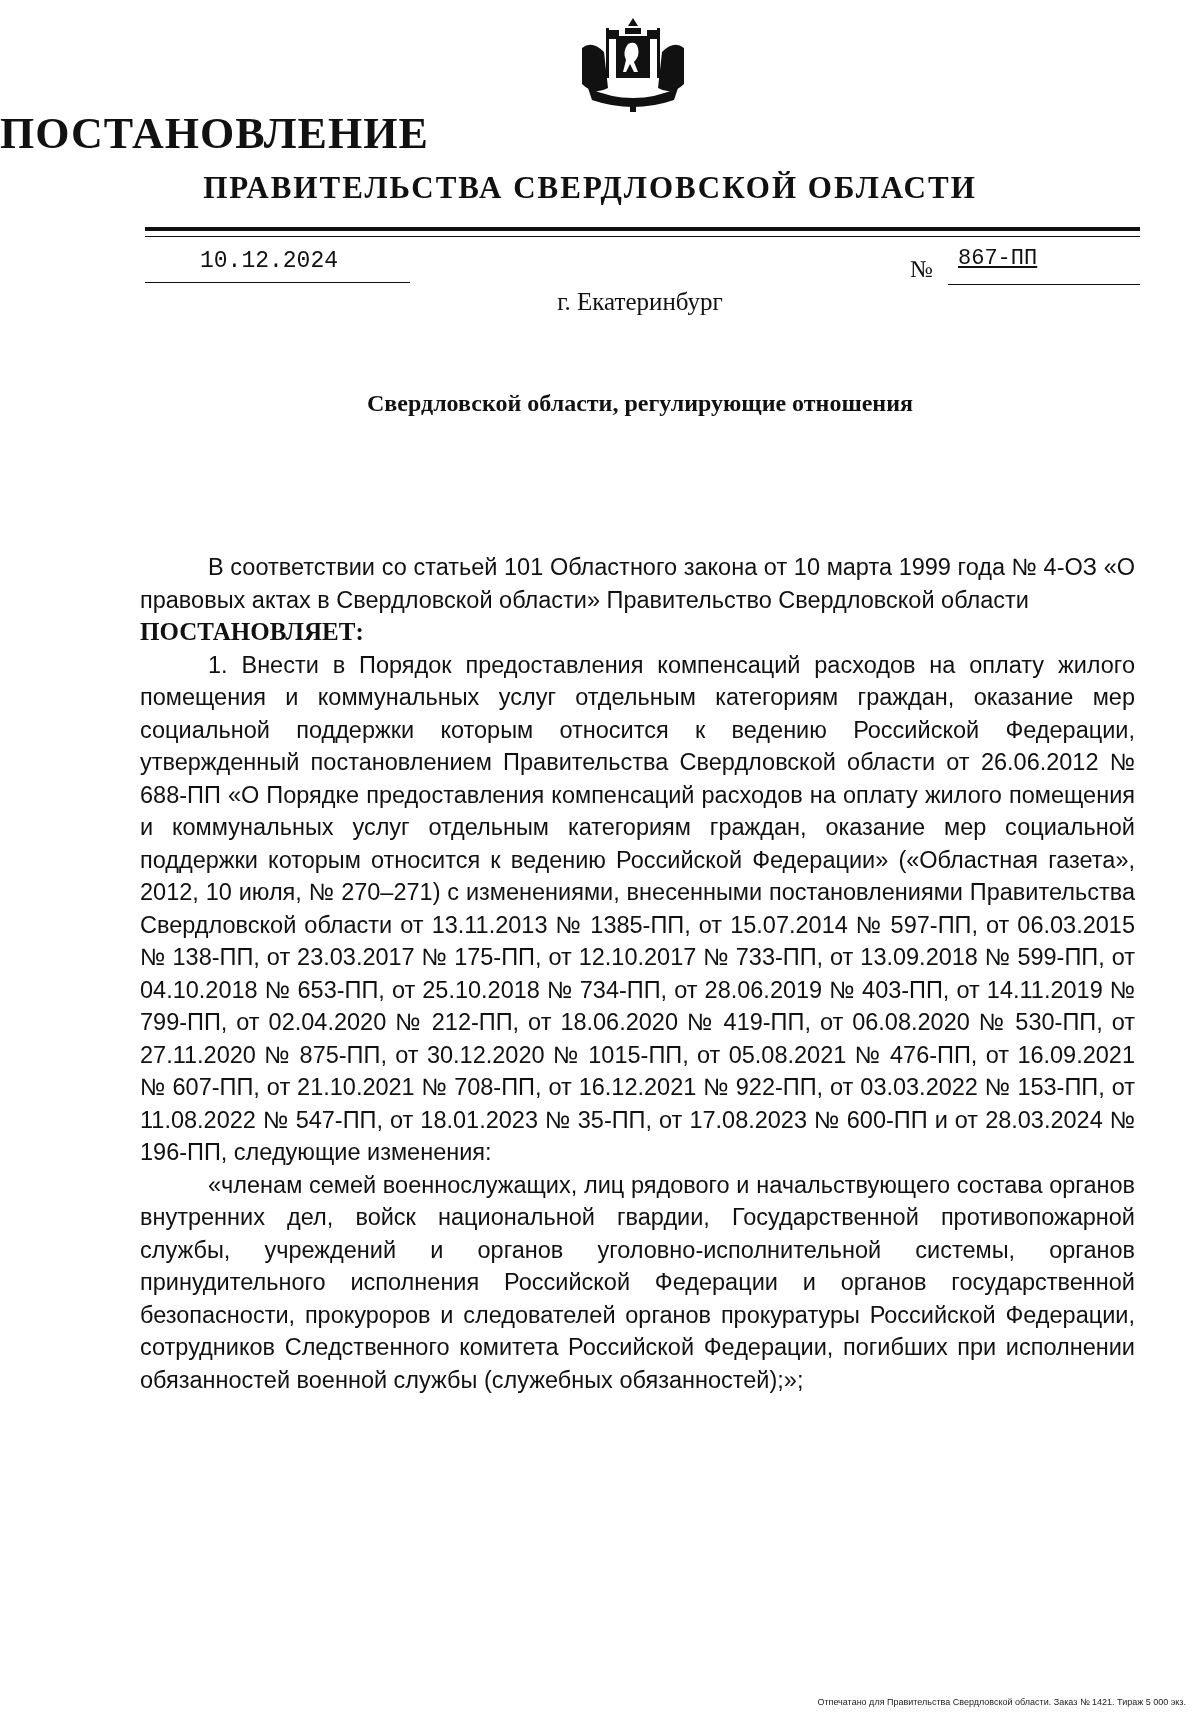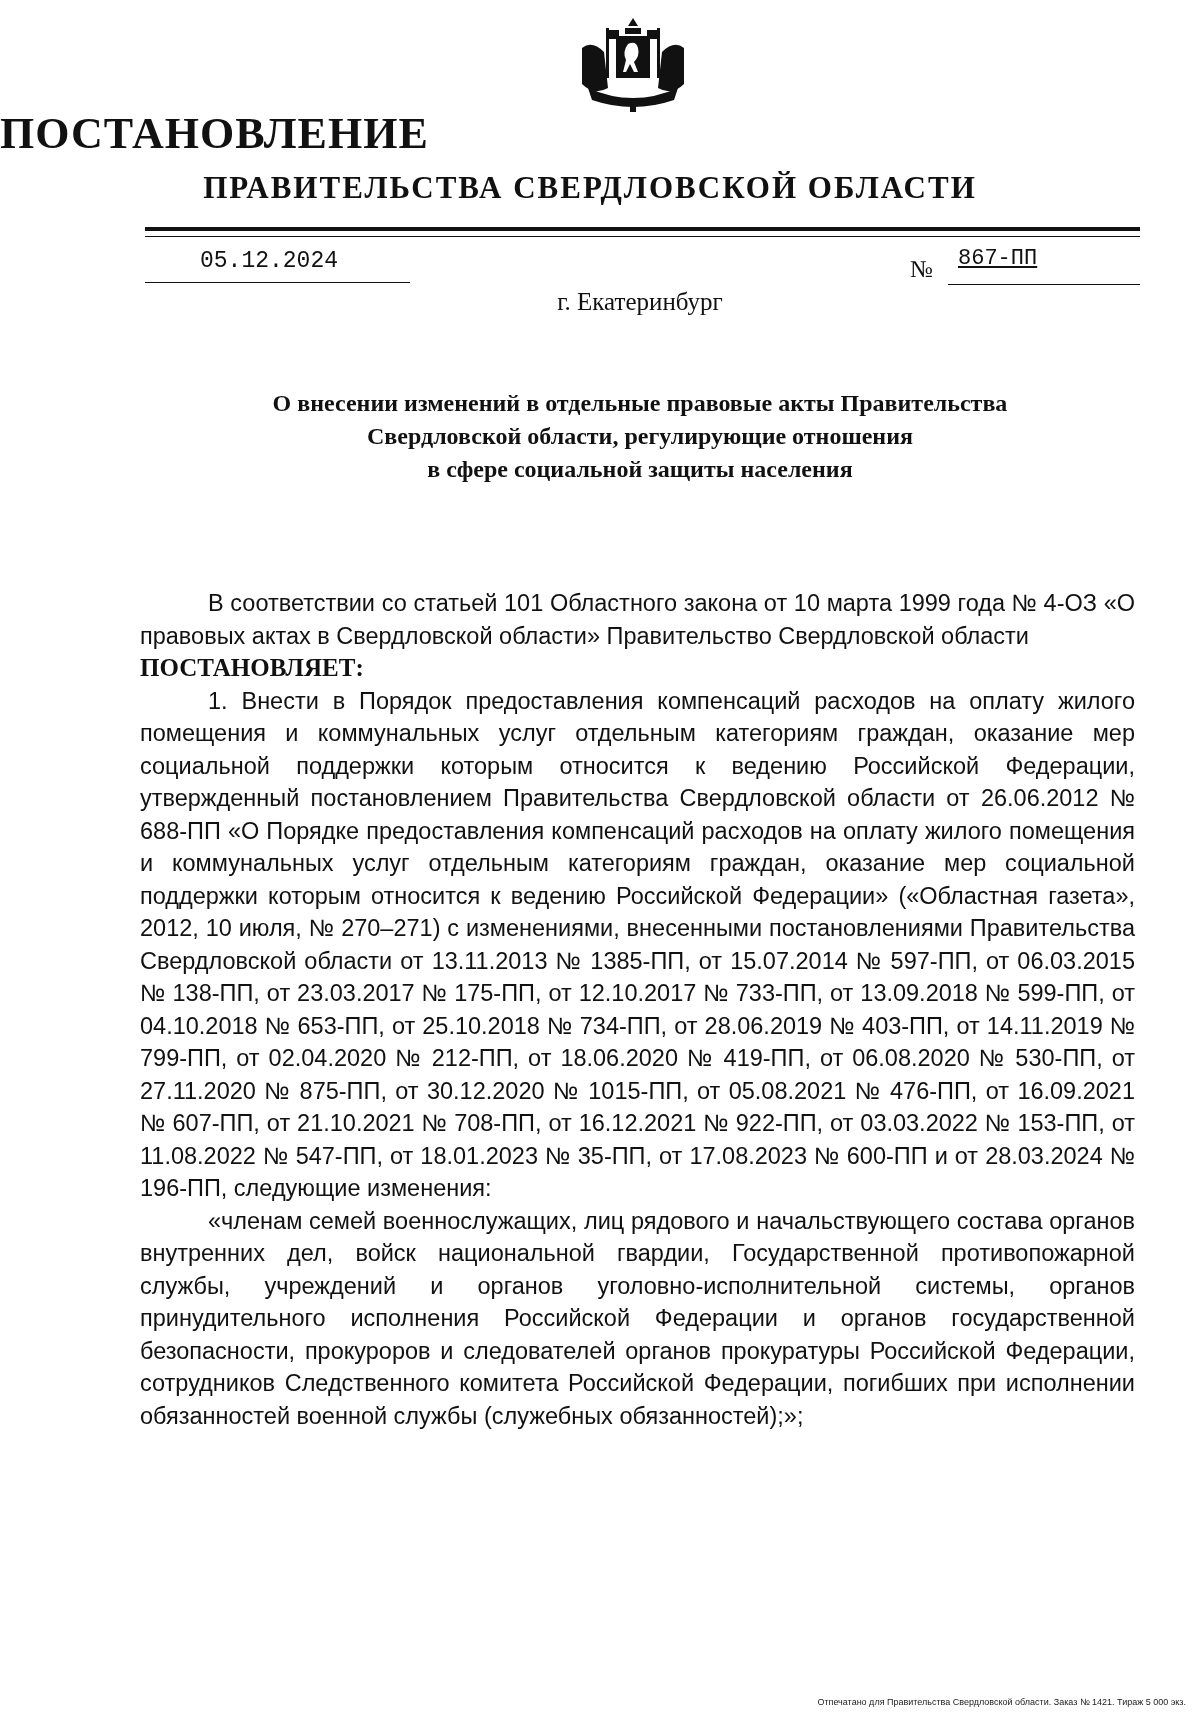--- a/index.html
+++ b/index.html
@@ -9,21 +9,21 @@
   .subtitle { position: absolute; left: 0; width: 1180px; top: 170px; text-align: center; font-weight: bold; font-size: 31px; letter-spacing: 2px; }
   .rule-thick { position: absolute; left: 145px; width: 995px; top: 227px; height: 4px; background: #111; }
   .rule-thin { position: absolute; left: 145px; width: 995px; top: 236px; height: 1px; background: #111; }
   .date { position: absolute; left: 200px; top: 248px; font-family: "Liberation Mono", monospace; font-size: 23px; }
   .date-line { position: absolute; left: 145px; width: 265px; top: 282px; height: 1px; background: #111; }
   .no-sign { position: absolute; left: 910px; top: 256px; font-size: 24px; }
   .no-val { position: absolute; left: 958px; top: 246px; font-family: "Liberation Mono", monospace; font-size: 22px; text-decoration: underline; }
   .no-line { position: absolute; left: 948px; width: 192px; top: 284px; height: 1px; background: #111; }
   .city { position: absolute; left: 0; width: 1280px; top: 288px; text-align: center; font-size: 25px; }
   .heading { position: absolute; left: 140px; width: 1000px; top: 387px; text-align: center; font-weight: bold; font-size: 24px; line-height: 33px; }
-  .body { position: absolute; left: 140px; width: 995px; top: 551px; font-family: "Liberation Sans", sans-serif; font-size: 23.5px; line-height: 32.5px; margin-top: 36px; }
+  .body { position: absolute; left: 140px; width: 995px; top: 551px; font-family: "Liberation Sans", sans-serif; font-size: 23.5px; line-height: 32.5px; }
   .body p { margin: 0; text-align: justify; }
   .indent { text-indent: 68px; }
   .post { font-family: "Liberation Serif", serif; font-weight: bold; font-size: 25px; }
   .footer { position: absolute; right: 14px; top: 1697px; font-family: "Liberation Sans", sans-serif; font-size: 9px; color: #222; }
 </style>
 </head>
 <body>
 
 <svg class="emblem" viewBox="0 0 110 95">
   <path d="M55 0 l5 8 h-10z M47 10 h16 v6 h-16z" fill="#111"></path>
@@ -36,31 +36,29 @@
   <path d="M4 30 q10 -8 22 4 l4 36 q-14 8 -26 -4z M106 30 q-10 -8 -22 4 l-4 36 q14 8 26 -4z" fill="#111"></path>
   <path d="M10 70 q45 20 90 0 l-4 12 q-41 14 -82 0z" fill="#111"></path>
   <rect x="52" y="82" width="6" height="12" fill="#111"></rect>
 </svg>
 
 <div class="title">ПОСТАНОВЛЕНИЕ</div>
 <div class="subtitle">ПРАВИТЕЛЬСТВА СВЕРДЛОВСКОЙ ОБЛАСТИ</div>
 <div class="rule-thick"></div>
 <div class="rule-thin"></div>
 
-<div class="date">05.12.2024</div>
+<div class="date">10.12.2024</div>
 <div class="date-line"></div>
 <div class="no-sign">№</div>
 <div class="no-val">867-ПП</div>
 <div class="no-line"></div>
 <div class="city">г. Екатеринбург</div>
 
 <div class="heading">
-  <div>О внесении изменений в отдельные правовые акты Правительства</div>
   <div>Свердловской области, регулирующие отношения</div>
-  <div>в сфере социальной защиты населения</div>
 </div>
 
 <div class="body">
   <p class="indent">В соответствии со статьей 101 Областного закона от 10 марта 1999 года № 4-ОЗ «О правовых актах в Свердловской области» Правительство Свердловской области</p>
   <p class="post">ПОСТАНОВЛЯЕТ:</p>
   <p class="indent">1. Внести в Порядок предоставления компенсаций расходов на оплату жилого помещения и коммунальных услуг отдельным категориям граждан, оказание мер социальной поддержки которым относится к ведению Российской Федерации, утвержденный постановлением Правительства Свердловской области от 26.06.2012 № 688-ПП «О Порядке предоставления компенсаций расходов на оплату жилого помещения и коммунальных услуг отдельным категориям граждан, оказание мер социальной поддержки которым относится к ведению Российской Федерации» («Областная газета», 2012, 10 июля, № 270–271) с изменениями, внесенными постановлениями Правительства Свердловской области от 13.11.2013 № 1385-ПП, от 15.07.2014 № 597-ПП, от 06.03.2015 № 138-ПП, от 23.03.2017 № 175-ПП, от 12.10.2017 № 733-ПП, от 13.09.2018 № 599-ПП, от 04.10.2018 № 653-ПП, от 25.10.2018 № 734-ПП, от 28.06.2019 № 403-ПП, от 14.11.2019 № 799-ПП, от 02.04.2020 № 212-ПП, от 18.06.2020 № 419-ПП, от 06.08.2020 № 530-ПП, от 27.11.2020 № 875-ПП, от 30.12.2020 № 1015-ПП, от 05.08.2021 № 476-ПП, от 16.09.2021 № 607-ПП, от 21.10.2021 № 708-ПП, от 16.12.2021 № 922-ПП, от 03.03.2022 № 153-ПП, от 11.08.2022 № 547-ПП, от 18.01.2023 № 35-ПП, от 17.08.2023 № 600-ПП и от 28.03.2024 № 196-ПП, следующие изменения:</p>
   <p class="indent">«членам семей военнослужащих, лиц рядового и начальствующего состава органов внутренних дел, войск национальной гвардии, Государственной противопожарной службы, учреждений и органов уголовно-исполнительной системы, органов принудительного исполнения Российской Федерации и органов государственной безопасности, прокуроров и следователей органов прокуратуры Российской Федерации, сотрудников Следственного комитета Российской Федерации, погибших при исполнении обязанностей военной службы (служебных обязанностей);»;</p>
 </div>
 
 <div class="footer">Отпечатано для Правительства Свердловской области. Заказ № 1421. Тираж 5 000 экз.</div>

